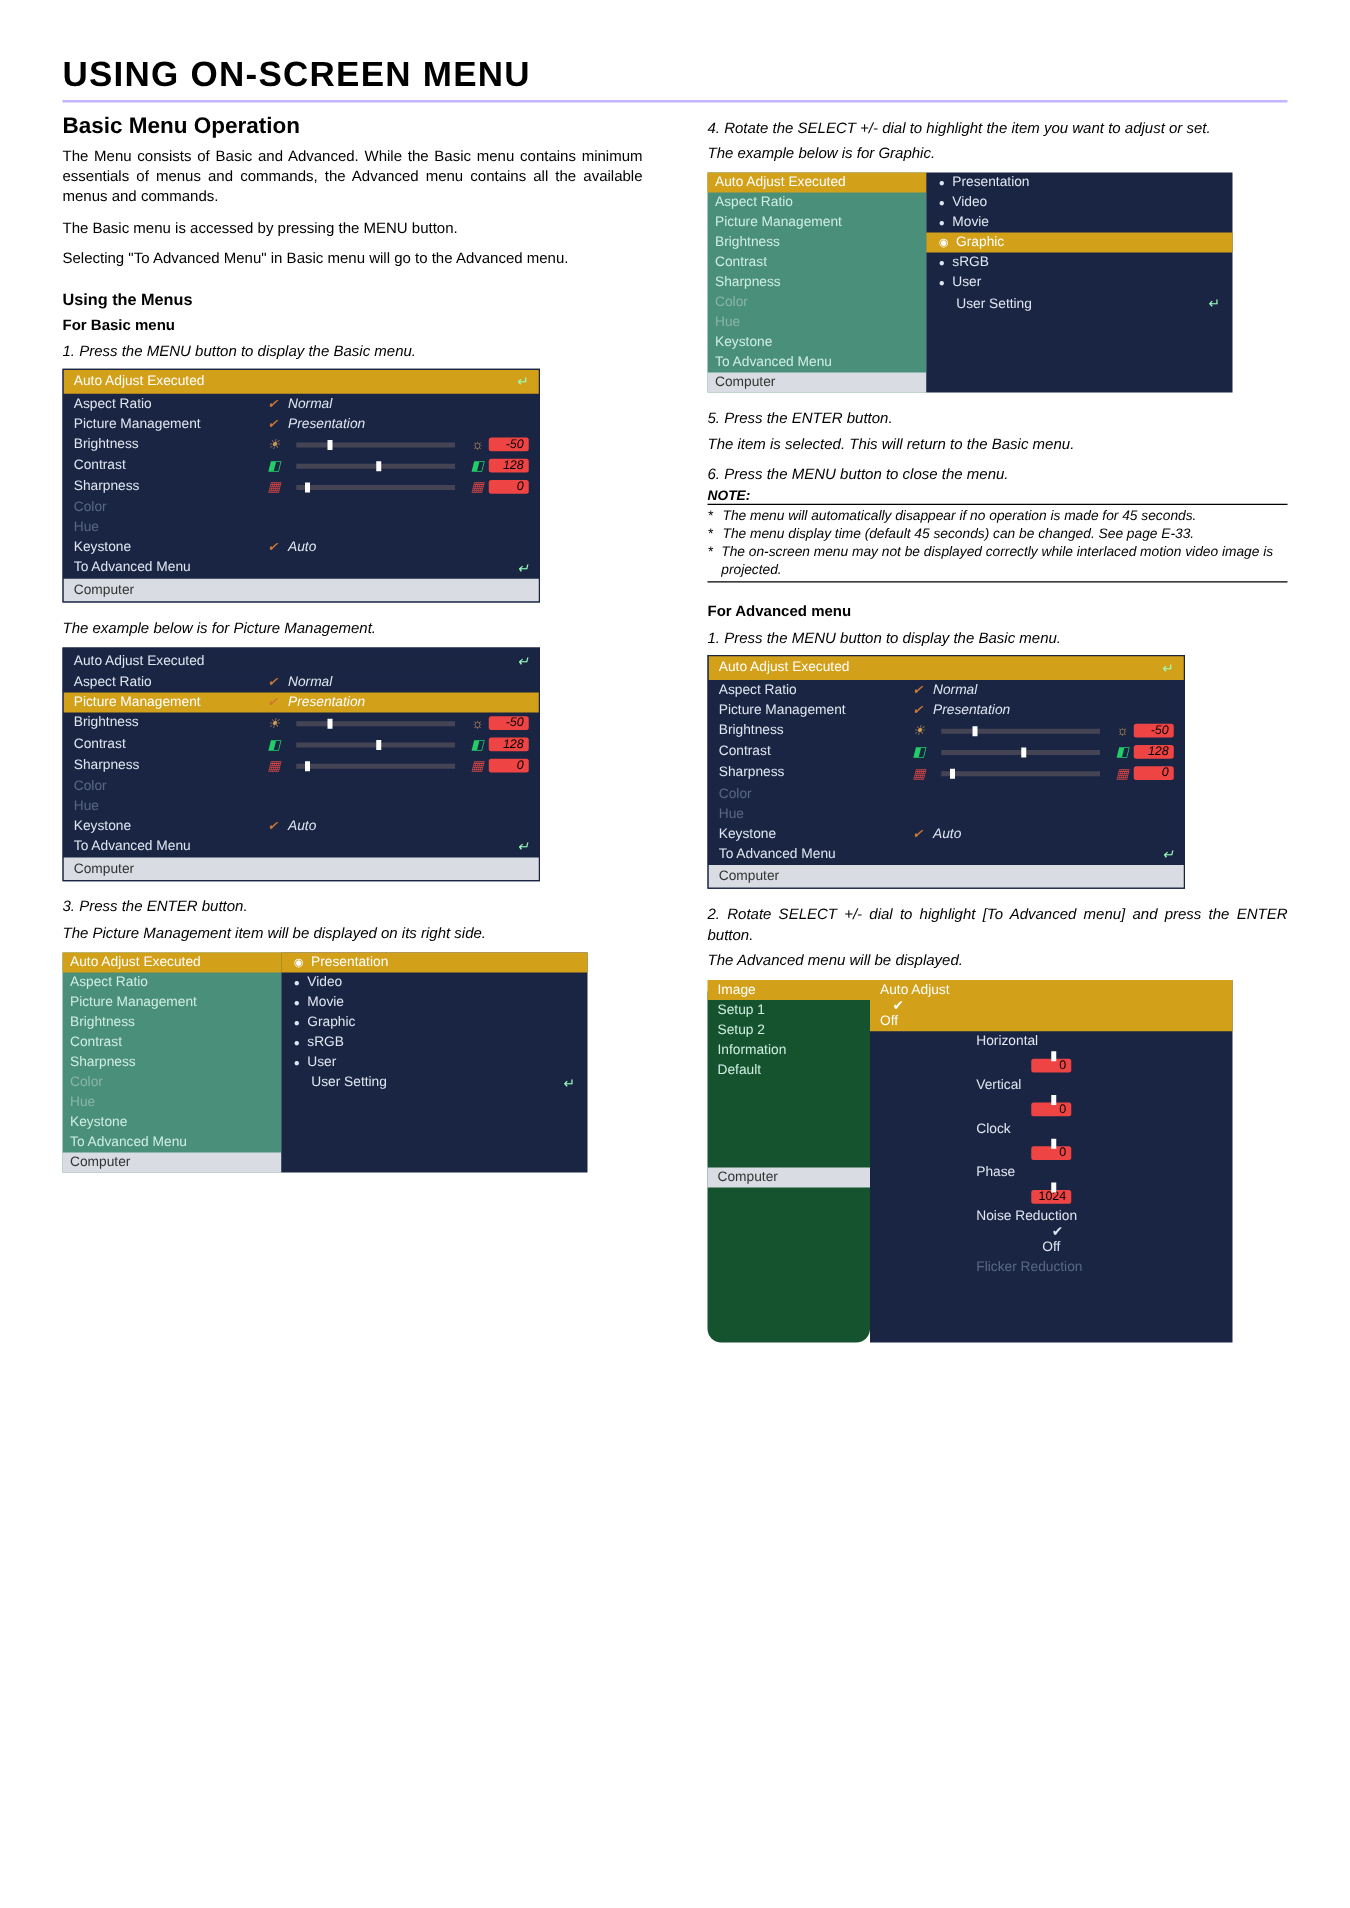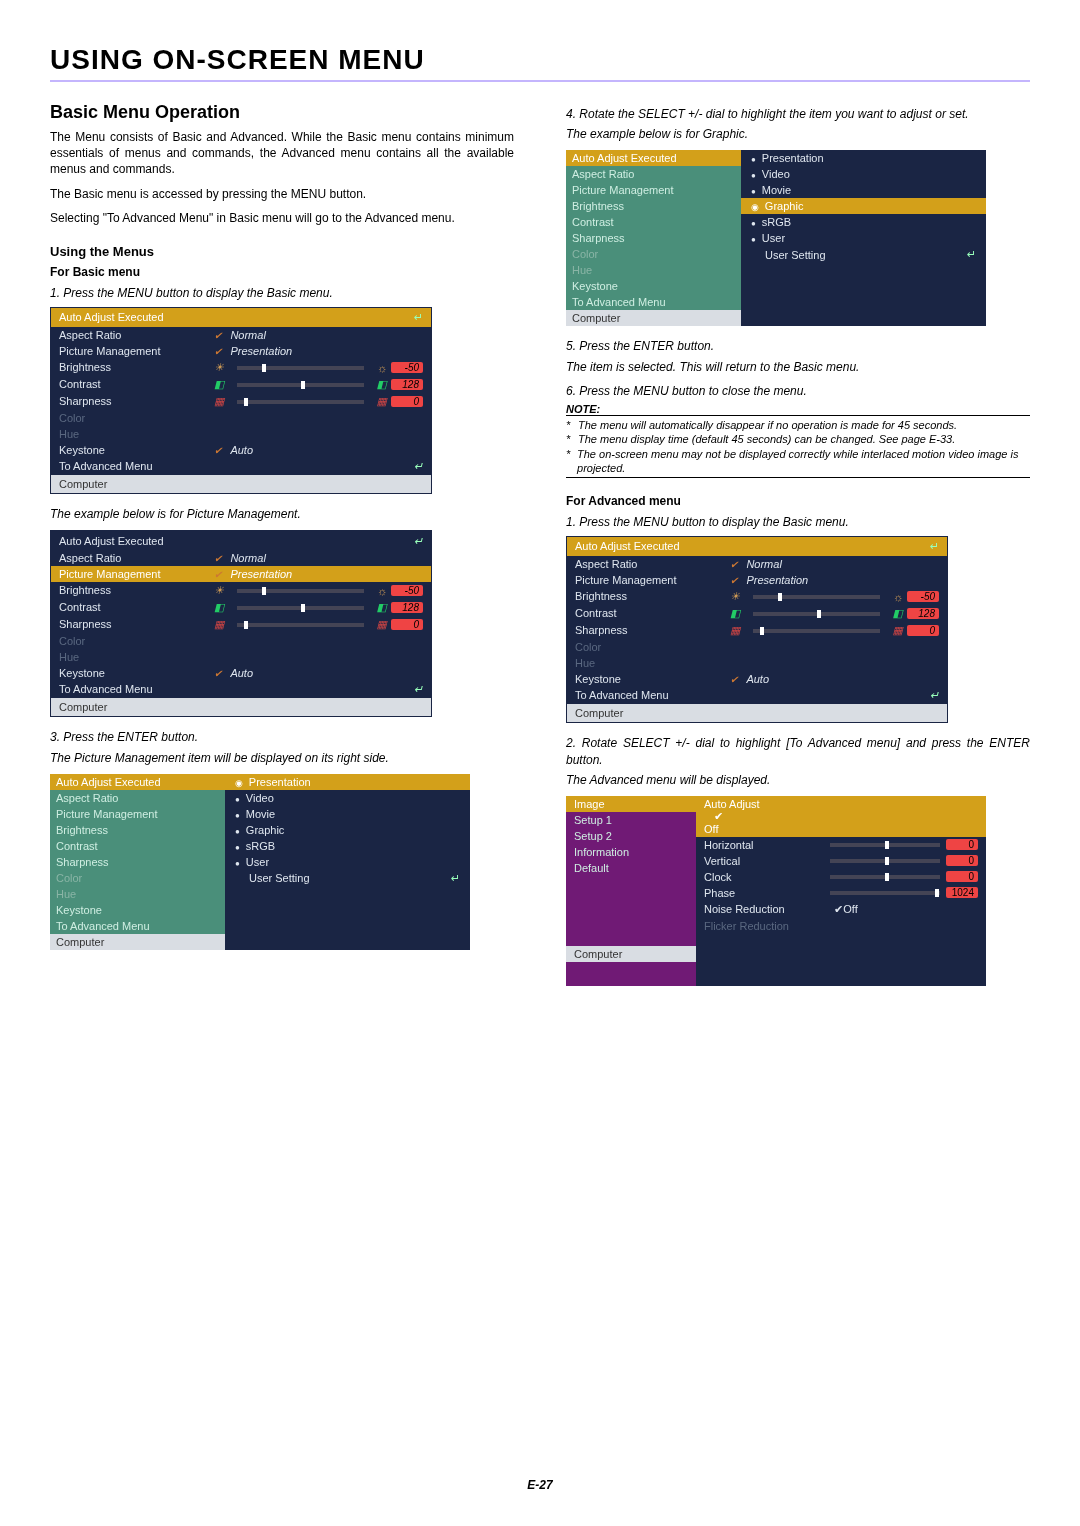--- a/index.html
+++ b/index.html
@@ -16,21 +16,21 @@
     font-weight: 900;
     letter-spacing: 1px;
     margin: 4px 0 6px 0;
     border-bottom: 2px solid #c4b5fd;
     padding-bottom: 4px;
     font-stretch: condensed;
   }
   .columns {
     display: flex;
     gap: 52px;
-    margin-top: 20px;
+    margin-top: 8px;
   }
   .col { flex: 1; }
   h2.section {
     font-size: 18px;
     font-weight: 900;
     margin: 0 0 6px 0;
   }
   h3.sub { font-size: 13px; font-weight: 900; margin: 18px 0 4px 0; }
   h4.subsub { font-size: 12px; font-weight: 900; margin: 6px 0 6px 0; }
   p { margin: 0 0 8px 0; line-height: 1.35; text-align: justify; }
@@ -92,28 +92,28 @@
   }
   .osd-split .right .rrow { padding:2px 10px; display:flex; align-items:center; }
   .osd-split .right .rrow.sel { background:#d3a01a; color:#fff;}
   .osd-split .right .radio::before { content:"●"; margin-right:6px; font-size:8px;}
   .osd-split .right .radio-sel::before { content:"◉"; margin-right:6px; font-size:9px;}
   .osd-split .right .enter2 { margin-left:auto; color:#9fb;}
 
   
   .osd-adv { display:flex; width:420px; margin:6px 0 12px 0;}
   .osd-adv .left {
-    width: 130px; background:#701a75; color:#cfeee2; font-size:11px;
+    width: 130px; background:#14532d; color:#cfeee2; font-size:11px;border-radius:11px;
   }
   .osd-adv .left .lrow { padding:2px 8px;}
   .osd-adv .left .lrow.sel { background:#d3a01a; color:#fff;}
   .osd-adv .left .foot2 { background:#d9dde3; color:#333; padding:2px 8px;}
   .osd-adv .right { flex:1; background:#1a2544; color:#dfe6ef; font-size:11px;}
   .osd-adv .right .hdr2 { background:#d3a01a; color:#fff; padding:2px 8px;}
-  .osd-adv .right .rrow { padding:2px 8px; display:flex; align-items:center;}
+  .osd-adv .right .rrow { padding:2px 8px; display:flex; align-items:center;flex-direction:column;}
   .osd-adv .right .rrow.dim { color:#5a6880;}
   .osd-adv .right .rlbl { width:120px;}
 </style>
 </head>
 <body>
 
 <h1 class="page-title">USING ON-SCREEN MENU</h1>
 
 <div class="columns">
 

